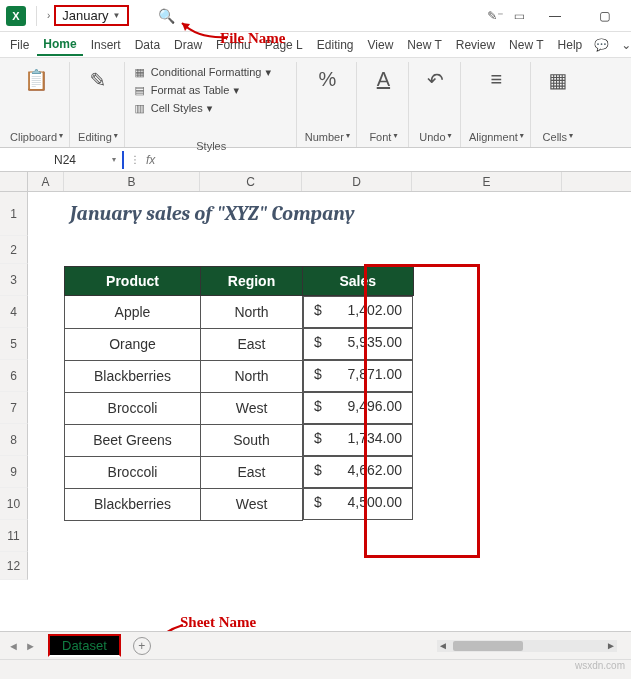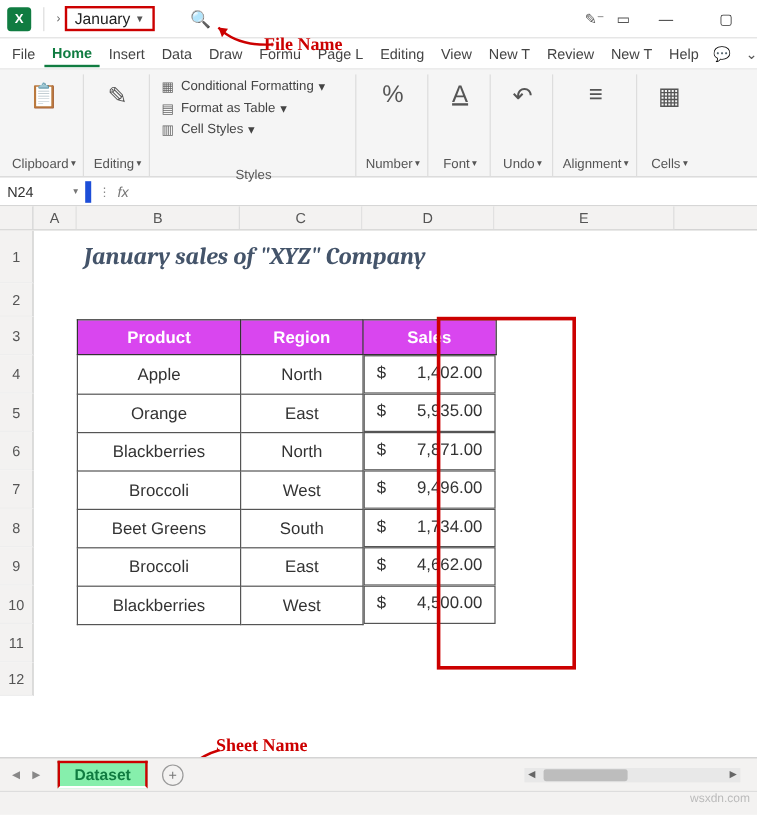--- a/index.html
+++ b/index.html
@@ -31,52 +31,52 @@
 .rgroup .gicon { font-size:20px; color:#555; margin-top:4px;}
 .rgroup .glabel { font-size:11px; color:#555; margin-bottom:2px; display:flex; align-items:flex-start; gap:2px;}
 .rgroup .glabel .dd { font-size:8px;}
 .styles-group { flex-direction:row; align-items:flex-start; gap:4px; }
 .styles-inner { display:flex; flex-direction:column; gap:2px; align-items:flex-start;}
 .styles-inner .srow { font-size:11px; color:#444; display:flex; align-items:center; gap:4px; padding:1px 0;}
 .styles-inner .srow .sic { width:14px; height:14px; display:inline-flex; align-items:center; justify-content:center; font-size:11px; color:#666;}
 .styles-foot { align-self:center; font-size:11px; color:#555; width:100%; text-align:center; margin-top:20px;}
 
 .namebox-row { height:24px; border-bottom:1px solid #ccc; display:flex; align-items:center; background:#fff;}
-.namebox { width:76px; border-right:5px solid #1d4ed8; padding:2px 6px; font-size:12px; display:flex; align-items:center; justify-content:space-between;}
+.namebox { width:76px; border-right:2px solid #1d4ed8; padding:2px 6px; font-size:12px; display:flex; align-items:center; justify-content:space-between;margin-left:48px;}
 .namebox .dd { font-size:8px; color:#777;}
 .fx-area { display:flex; align-items:center; gap:6px; padding:0 6px; flex:1;}
 .fx-area .fx { font-style:italic; color:#777; font-size:12px;}
 .fx-area .ddd { color:#888; font-size:10px;}
 
 .grid-headers { display:flex; height:20px; background:#f3f2f1; border-bottom:1px solid #ccc;}
 .rowhdr-space { width:28px; border-right:1px solid #ccc; background:#f3f2f1;}
 .colhdr { border-right:1px solid #ddd; display:flex; align-items:center; justify-content:center; color:#555; font-size:12px; background:#f3f2f1;}
 .wA{width:36px;} .wB{width:136px;} .wC{width:102px;} .wD{width:110px;} .wE{width:150px;}
 
 .sheet { position:relative; height:430px; overflow:hidden;}
 .row { display:flex; height:32px;}
 .row .rh { width:28px; border-right:1px solid #ccc; border-bottom:1px solid #eee; background:#f3f2f1; display:flex; align-items:center; justify-content:center; color:#555; font-size:12px;}
 .row .cell { border-right:1px solid transparent; border-bottom:1px solid transparent; display:flex; align-items:center; padding:0 6px;}
 .row.r1 { height:44px; }
 
 .title-cell { font-family:"Cambria","Times New Roman",serif; font-size:20px; font-weight:bold; font-style:italic; color:#44546a; padding-left:4px; white-space:nowrap;}
 
 .data-table-wrap { position:absolute; left:64px; top:74px; }
 table.data { border-collapse:collapse; }
-table.data th { background:#d946ef; color:#fff; font-weight:bold; font-size:14px; padding:6px 0; text-align:center; border:1px solid #333;}
+table.data th { background:#14532d; color:#fff; font-weight:bold; font-size:14px; padding:6px 0; text-align:center; border:1px solid #333;}
 table.data td { background:#fff; font-size:14px; padding:5px 8px; text-align:center; border:1px solid #555; height:32px;}
 table.data td.sales { text-align:left; display:flex; justify-content:space-between; width:110px; padding:5px 10px;}
 .th-prod{width:136px;} .th-reg{width:102px;} .th-sal{width:110px;}
 
 .red-box-sales { position:absolute; left:300px; top:-2px; width:116px; height:294px; border:3px solid #c00; pointer-events:none;}
 
 .tabbar { position:absolute; bottom:20px; left:0; right:0; height:28px; background:#f3f2f1; border-top:1px solid #ccc; display:flex; align-items:center; padding-left:48px;}
 .tabnav { display:flex; gap:2px; color:#888; position:absolute; left:6px; font-size:11px;}
 .tabnav span{padding:2px;}
-.sheet-tab { border:2px solid #c00; padding:2px 12px; background:#86efac; color:#107c41; font-weight:bold; font-size:13px; border-bottom:2px solid #fff; margin-top:-1px;}
+.sheet-tab { border:2px solid #c00; padding:2px 12px; background:#000000; color:#107c41; font-weight:normal; font-size:13px; border-bottom:2px solid #fff; margin-top:-1px;}
 .add-tab { margin-left:12px; width:18px; height:18px; border:1px solid #999; border-radius:50%; display:flex; align-items:center; justify-content:center; color:#777; font-size:12px;}
 .hscroll { position:absolute; right:14px; width:180px; height:12px; background:#e8e8e8; display:flex; align-items:center;}
 .hscroll .thumb{ width:70px; height:10px; background:#bdbdbd; margin-left:4px; border-radius:2px;}
 .hscroll .arr { width:12px; text-align:center; color:#666; font-size:10px;}
 
 .annot-sheetname { position:absolute; bottom:48px; left:180px; color:#c00; font-weight:bold; font-size:15px; font-family:"Times New Roman",serif;}
 .annot-arrow2 { position:absolute; bottom:30px; left:147px; width:40px; height:28px; pointer-events:none;}
 
 .statusbar { position:absolute; bottom:0; left:0; right:0; height:20px; background:#f3f2f1; border-top:1px solid #ddd;}
 .watermark { position:absolute; right:6px; bottom:8px; font-size:10px; color:#bbb;}

